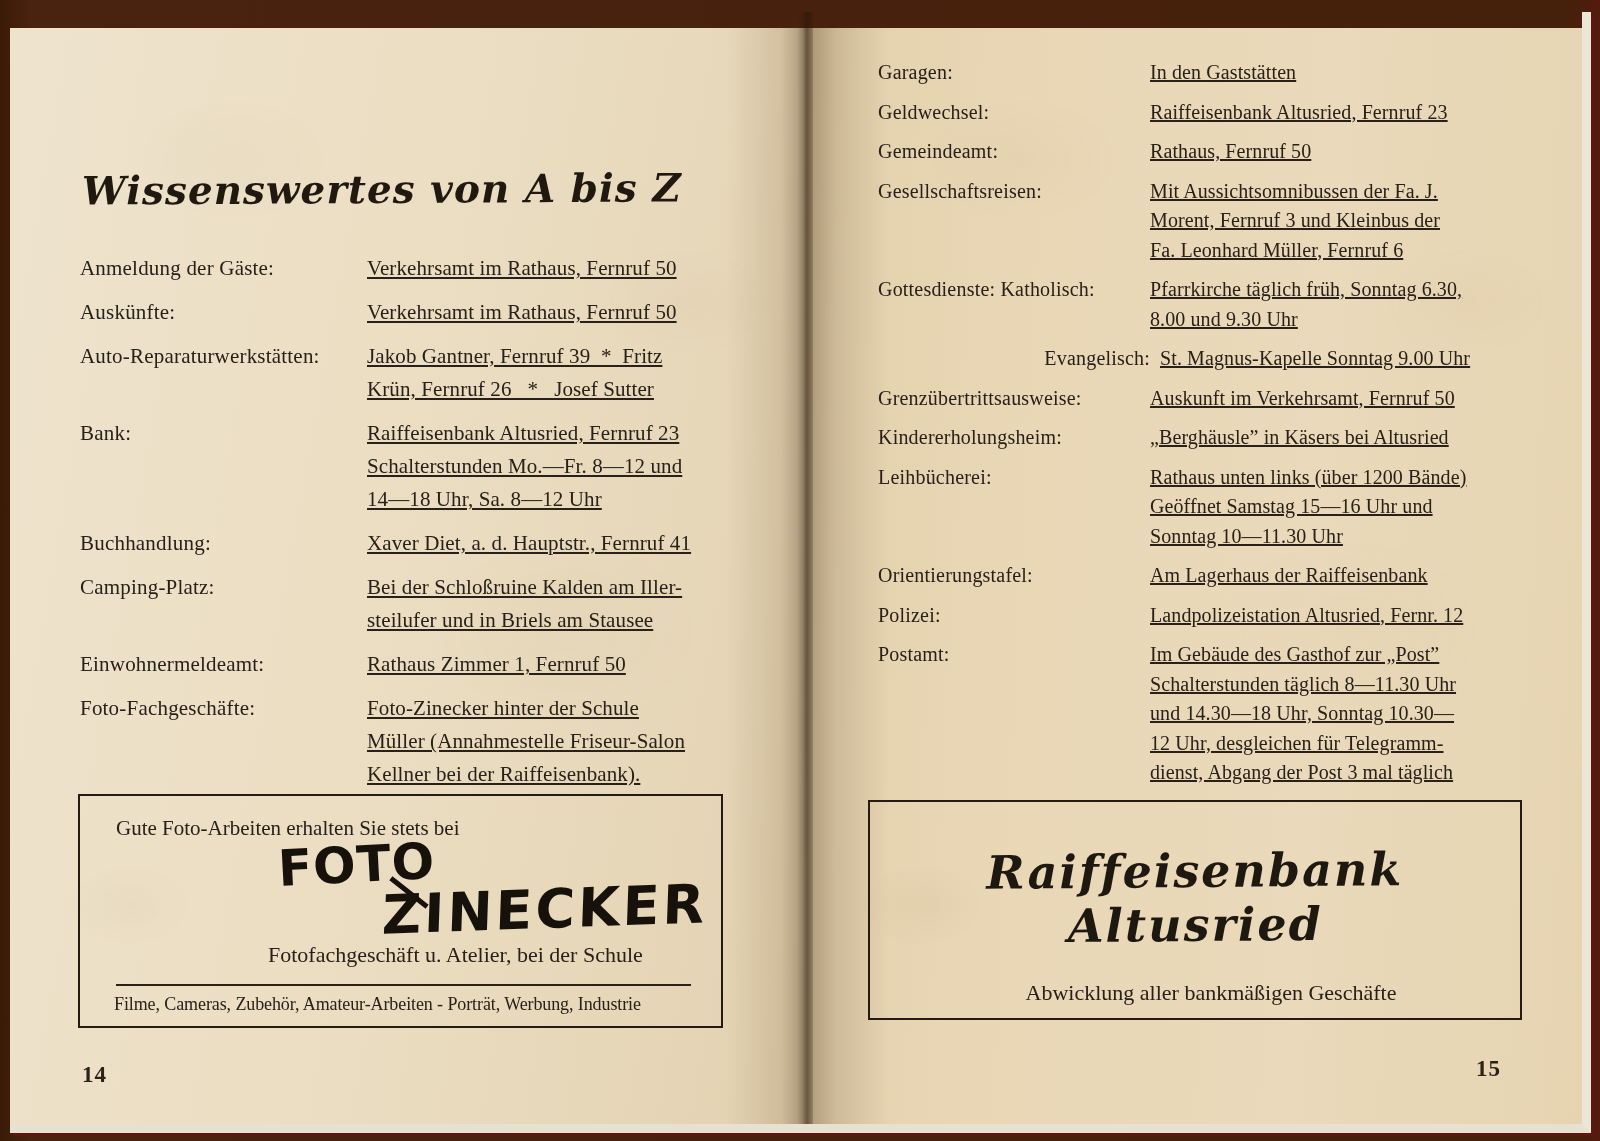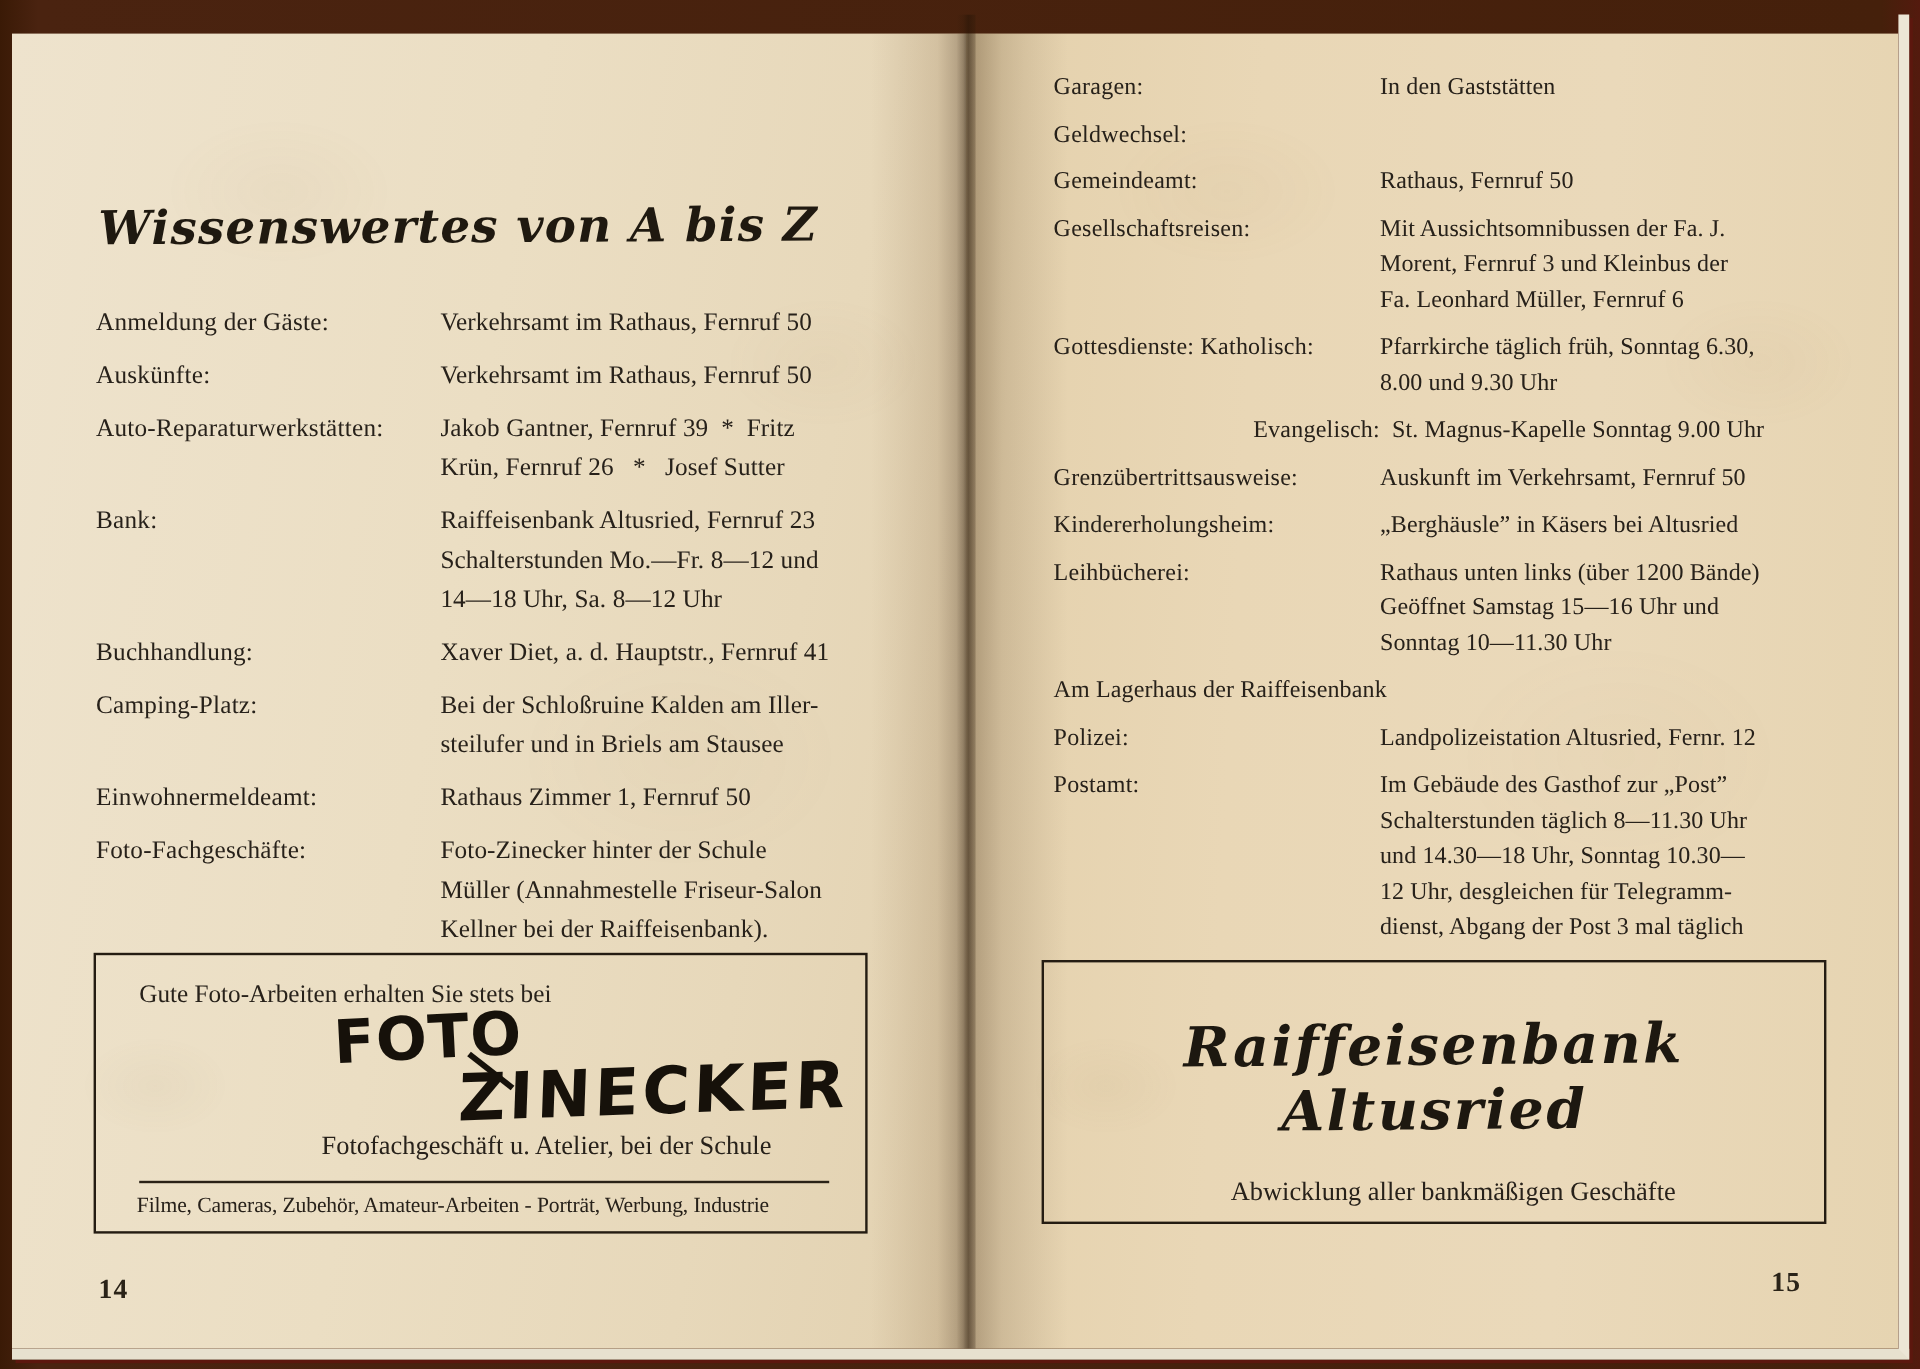--- a/index.html
+++ b/index.html
@@ -33,21 +33,21 @@
 
   .entries{position:absolute;}
   .entries-left{left:70px;top:224px;width:670px;font-size:21px;line-height:33px;}
   .entries-right{left:73px;top:30px;width:706px;font-size:20px;line-height:29.5px;}
   .row{display:flex;align-items:flex-start;}
   .entries-left .row{margin-bottom:11px;}
   .entries-right .row{margin-bottom:10px;}
   .entries-left .lbl{flex:0 0 287px;}
   .entries-right .lbl{flex:0 0 272px;}
   .lbl{white-space:nowrap;letter-spacing:.2px;}
-  .val{white-space:pre;letter-spacing:.1px;}
+  .val{white-space:pre;letter-spacing:.1px;text-decoration:underline;}
   .row.align-right .lbl{text-align:right;padding-right:10px;}
 
   .adbox{position:absolute;border:2px solid #241c12;}
   .adbox-left{left:68px;top:766px;width:641px;height:230px;}
   .ad-tagline{position:absolute;left:36px;top:20px;font-size:21px;}
   .logo-foto{position:absolute;left:198px;top:40px;font-size:50px;font-weight:700;
     font-family:"DejaVu Sans","Liberation Sans",sans-serif;letter-spacing:1px;
     color:#16110a;transform:rotate(-3deg);}
   .logo-zinecker{position:absolute;left:302px;top:82px;font-size:54px;font-weight:700;
     font-family:"DejaVu Sans","Liberation Sans",sans-serif;letter-spacing:3px;
@@ -137,20 +137,21 @@
     <div class="texture"></div>
 
     <div class="entries entries-right">
 
     <div class="row">
           <div class="lbl">Garagen:</div>
           <div class="val">In den Gaststätten</div>
         </div>
         <div class="row">
           <div class="lbl">Geldwechsel:</div>
+          <div class="val">Raiffeisenbank Altusried, Fernruf 23</div>
         </div>
         <div class="row">
           <div class="lbl">Gemeindeamt:</div>
           <div class="val">Rathaus, Fernruf 50</div>
         </div>
         <div class="row">
           <div class="lbl">Gesellschaftsreisen:</div>
           <div class="val">Mit Aussichtsomnibussen der Fa. J.
 Morent, Fernruf 3 und Kleinbus der
 Fa. Leonhard Müller, Fernruf 6</div>
@@ -172,20 +173,21 @@
           <div class="lbl">Kindererholungsheim:</div>
           <div class="val">„Berghäusle” in Käsers bei Altusried</div>
         </div>
         <div class="row">
           <div class="lbl">Leihbücherei:</div>
           <div class="val">Rathaus unten links (über 1200 Bände)
 Geöffnet Samstag 15—16 Uhr und
 Sonntag 10—11.30 Uhr</div>
         </div>
         <div class="row">
+          <div class="lbl">Orientierungstafel:</div>
           <div class="val">Am Lagerhaus der Raiffeisenbank</div>
         </div>
         <div class="row">
           <div class="lbl">Polizei:</div>
           <div class="val">Landpolizeistation Altusried, Fernr. 12</div>
         </div>
         <div class="row">
           <div class="lbl">Postamt:</div>
           <div class="val">Im Gebäude des Gasthof zur „Post”
 Schalterstunden täglich 8—11.30 Uhr

